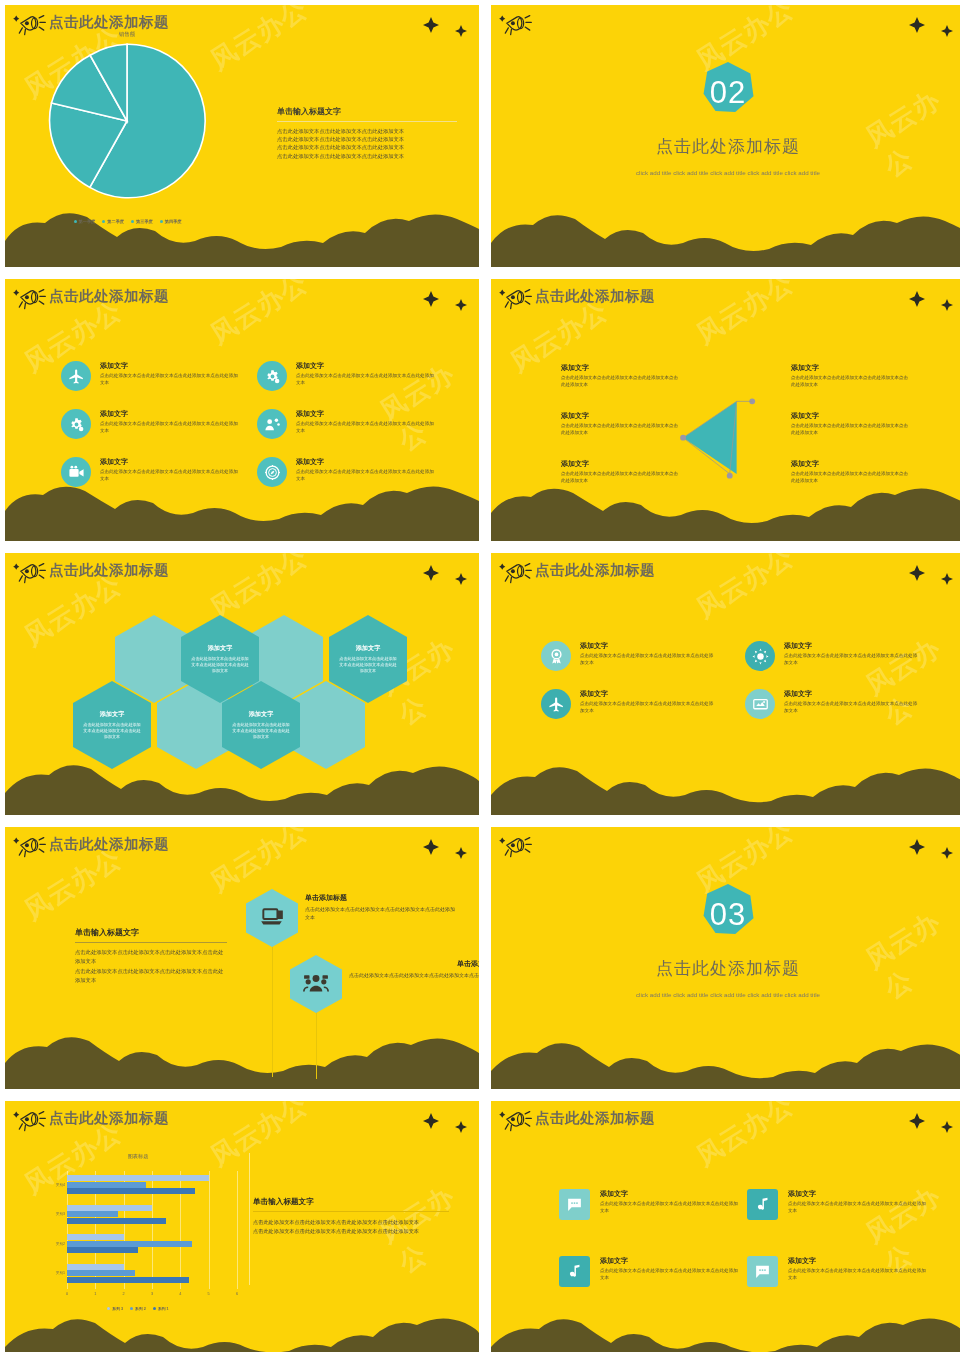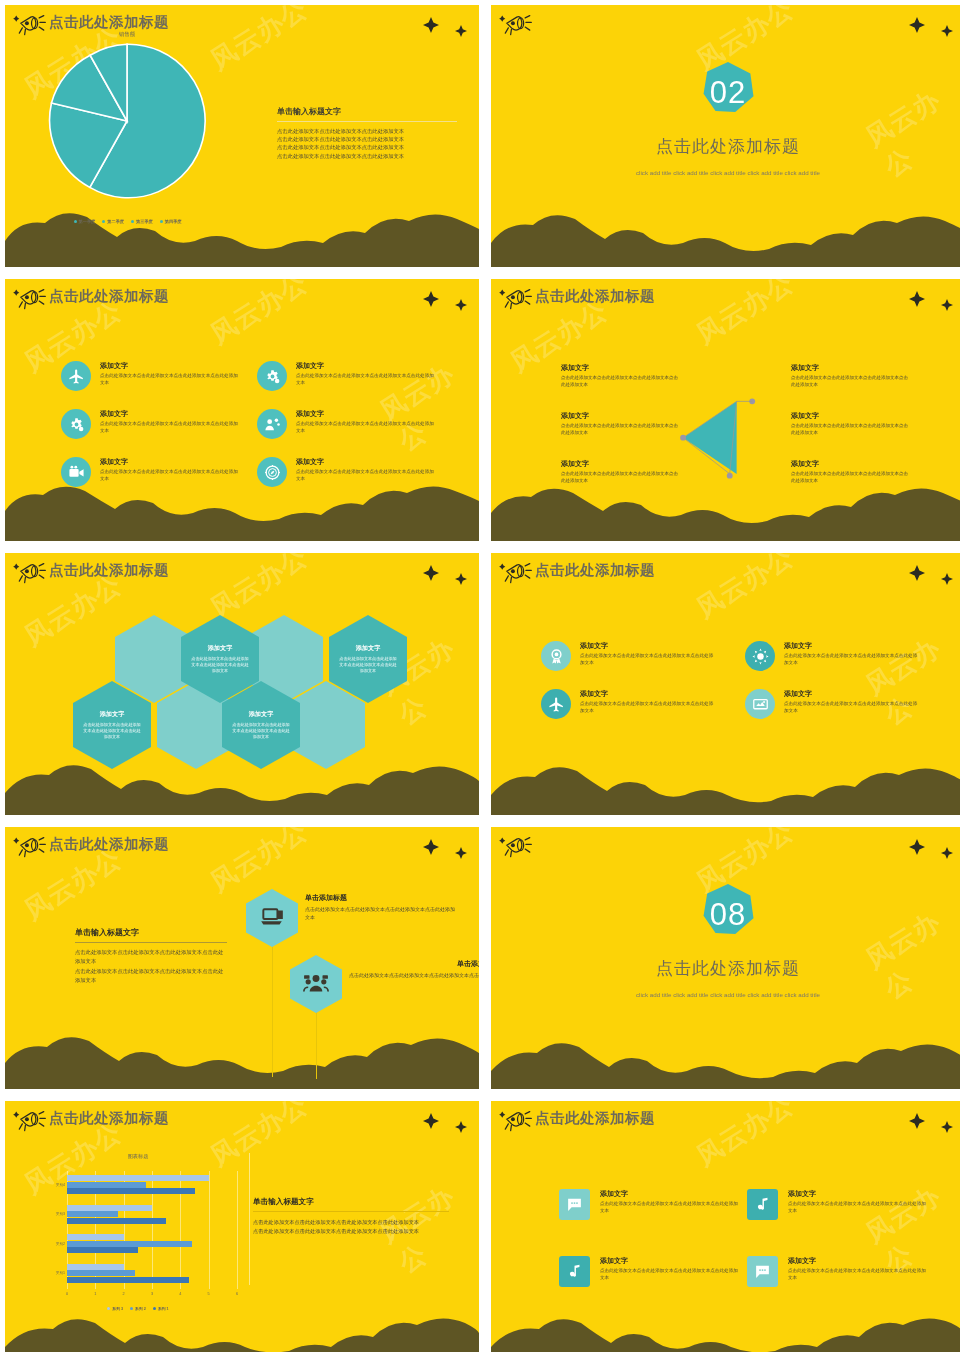--- a/index.html
+++ b/index.html
@@ -553,21 +553,21 @@
         <path d="M4 6 l1.6 2.4 L8 10 l-2.4 1.6 L4 14 l-1.6-2.4 L0 10 l2.4-1.6 z" fill="#2b2b22" stroke="none"></path>
       </g>
     </svg>
     <svg class="sparkles" viewBox="0 0 56 26">
       <path fill="#2b2b22" d="M14 3 l2.4 5.6 L22 11 l-5.6 2.4 L14 19 l-2.4-5.6 L6 11 l5.6-2.4 z"></path>
       <path fill="#2b2b22" d="M44 11 l1.8 4.2 L50 17 l-4.2 1.8 L44 23 l-1.8-4.2 L38 17 l4.2-1.8 z"></path>
     </svg>
     <svg class="sec-hex" viewBox="0 0 100 100">
       <polygon fill="#3FB6B6" points="50,2 93,24 99,68 64,98 26,96 3,63 10,20"></polygon>
     </svg>
-    <div class="sec-num">08</div>
+    <div class="sec-num">03</div>
     <div class="sec-title">点击此处添加标题</div>
     <div class="sec-sub">click add title click add title click add title click add title click add title</div>
   </div>
 
   <div class="slide">
     <svg class="bush" viewBox="0 0 474 60" preserveAspectRatio="none">
       <path fill="#5E5524" d="M0,44 Q20,22 48,26 Q66,10 90,20 Q106,32 120,40 Q136,26 158,34 Q176,50 198,44 Q220,34 240,44 Q260,52 284,48 Q304,38 326,44 Q346,28 368,34 Q388,14 412,22 Q436,10 460,20 Q472,26 474,30 L474,60 L0,60 Z"></path>
     </svg>
     <div class="wm wm1">风云办公</div>
     <div class="wm wm2">风云办公</div>

